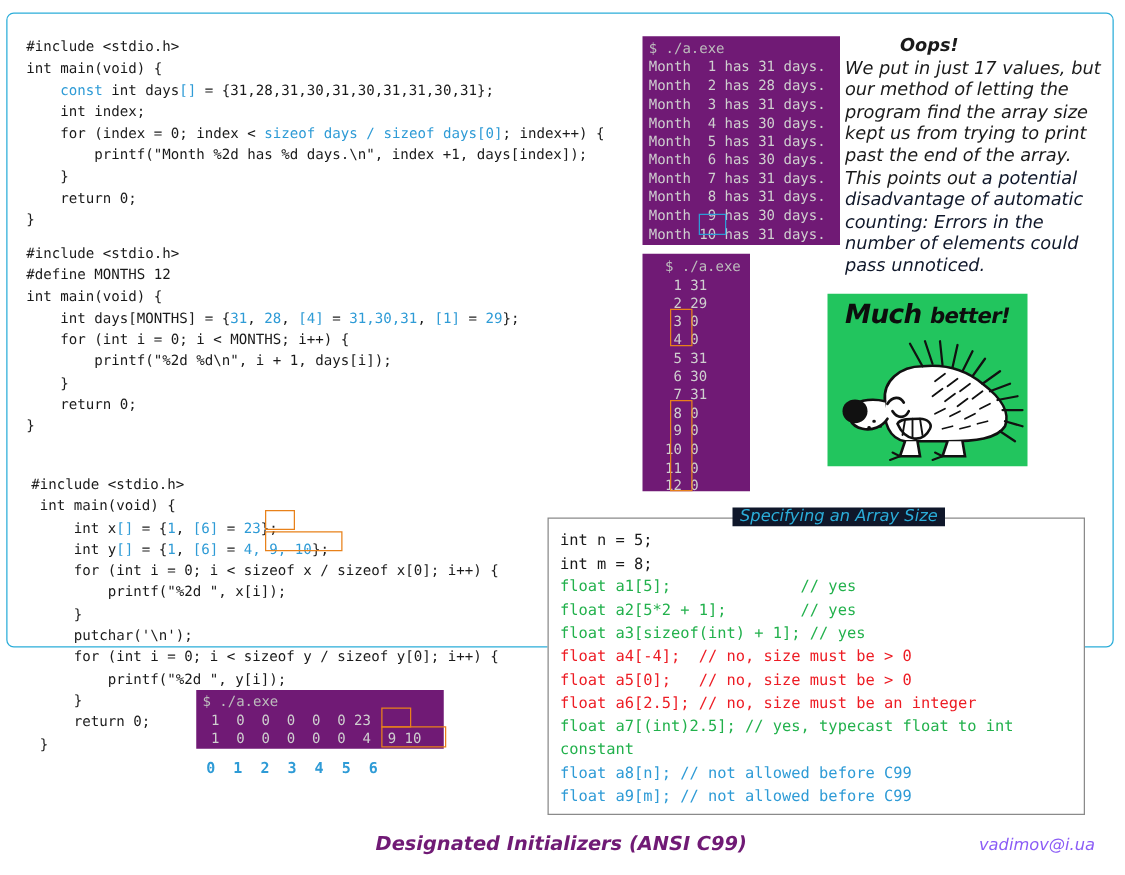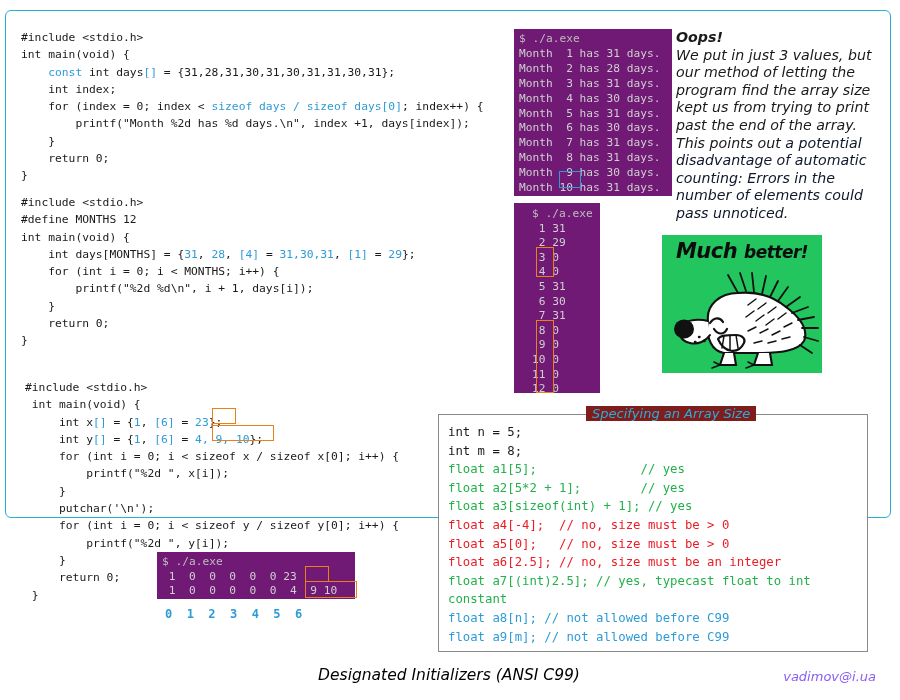--- a/index.html
+++ b/index.html
@@ -55,35 +55,35 @@
 
   
   .note{
     position:absolute;
     font-family:"DejaVu Sans","Liberation Sans",sans-serif;
     font-style:italic;
     font-size:14.2px;
     line-height:17.6px;
     color:#1a1a1a;
   }
-  .note b{font-weight:bold;font-style:italic;}
+  .note b{font-weight:bold;font-style:italic;margin-left:44px;}
   .note .cy{color:#0f172a;}
 
   
   #arraysize-box{
     position:absolute;
     left:432px;top:403px;width:430px;height:238px;
     border:1px solid #8a8a8a;
     box-sizing:border-box;
     background:#fff;
   }
   #arraysize-legend{
     position:absolute;
     left:580px;top:395px;
-    background:#7f1d1d;
+    background:#0f172a;
     padding:0 6px;
     font-family:"DejaVu Sans","Liberation Sans",sans-serif;
     font-style:italic;
     font-size:13px;
     color:#2badd9;
     white-space:nowrap;
   }
 
   
   #hedgehog{
@@ -96,21 +96,21 @@
     font-family:"DejaVu Sans","Liberation Sans",sans-serif;
     font-weight:bold;font-style:italic;
     font-size:21px;color:#0d0d0d;letter-spacing:-0.5px;
   }
   #hedgehog-title .sm{font-size:17px;}
 
   
   #footer-title{
     position:absolute;left:0px;top:655px;width:886px;text-align:center;
     font-family:"DejaVu Sans","Liberation Sans",sans-serif;
-    font-style:italic;font-size:15.5px;color:#000000;
+    font-style:italic;font-size:15.5px;color:#701a75;font-weight:bold;
   }
   #footer-credit{
     position:absolute;right:14px;top:658px;
     font-family:"DejaVu Sans","Liberation Sans",sans-serif;
     font-style:italic;font-size:13px;color:#8b5cf6;
   }
 
   .idxrow{
     position:absolute;
     font-family:"DejaVu Sans Mono","Liberation Mono",monospace;
@@ -191,21 +191,21 @@
 
   <div class="term" style="left:151px;top:541px;width:198px;height:47px;font-size:11.2px;line-height:14.6px;padding:3px 0 0 5px;"><span class="dollar">$ ./a.exe</span>
 <span> 1  0  0  0  0  0 23
  1  0  0  0  0  0  4  9 10</span></div>
   <div class="hl-orange" style="left:299px;top:555px;width:24px;height:16px;"></div>
   <div class="hl-orange" style="left:299px;top:570px;width:52px;height:17px;"></div>
   <div class="idxrow" style="left:159px;top:596px;">0  1  2  3  4  5  6</div>
 
   <div class="note" style="left:670px;top:18px;width:212px;">
     <b>Oops!</b><br>
-    <span>We put in just 3 values, but our method of letting the program find the array size kept us from trying to print past the end of the array. This points out </span><span class="cy">a potential disadvantage of automatic counting: Errors in the number of elements could pass unnoticed.</span>
+    <span>We put in just 17 values, but our method of letting the program find the array size kept us from trying to print past the end of the array. This points out </span><span class="cy">a potential disadvantage of automatic counting: Errors in the number of elements could pass unnoticed.</span>
   </div>
 
   <div id="hedgehog">
     <div id="hedgehog-title"><span>Much</span> <span class="sm">better!</span></div>
     <svg width="160" height="108" viewBox="0 0 160 108" style="position:absolute;left:0;top:30px;">
       <g stroke="#111" stroke-width="2.1" fill="none" stroke-linecap="round">
 
         <path d="M46 56 C44 40 58 28 76 28 C96 26 112 32 124 42 C140 54 146 66 142 76 C136 86 118 88 96 88 L62 88 C50 86 44 74 46 56 Z" fill="#fff"></path>
 
         <path d="M46 56 C38 54 26 54 20 60 C14 66 18 76 28 78 C36 80 44 76 48 70" fill="#fff"></path>

